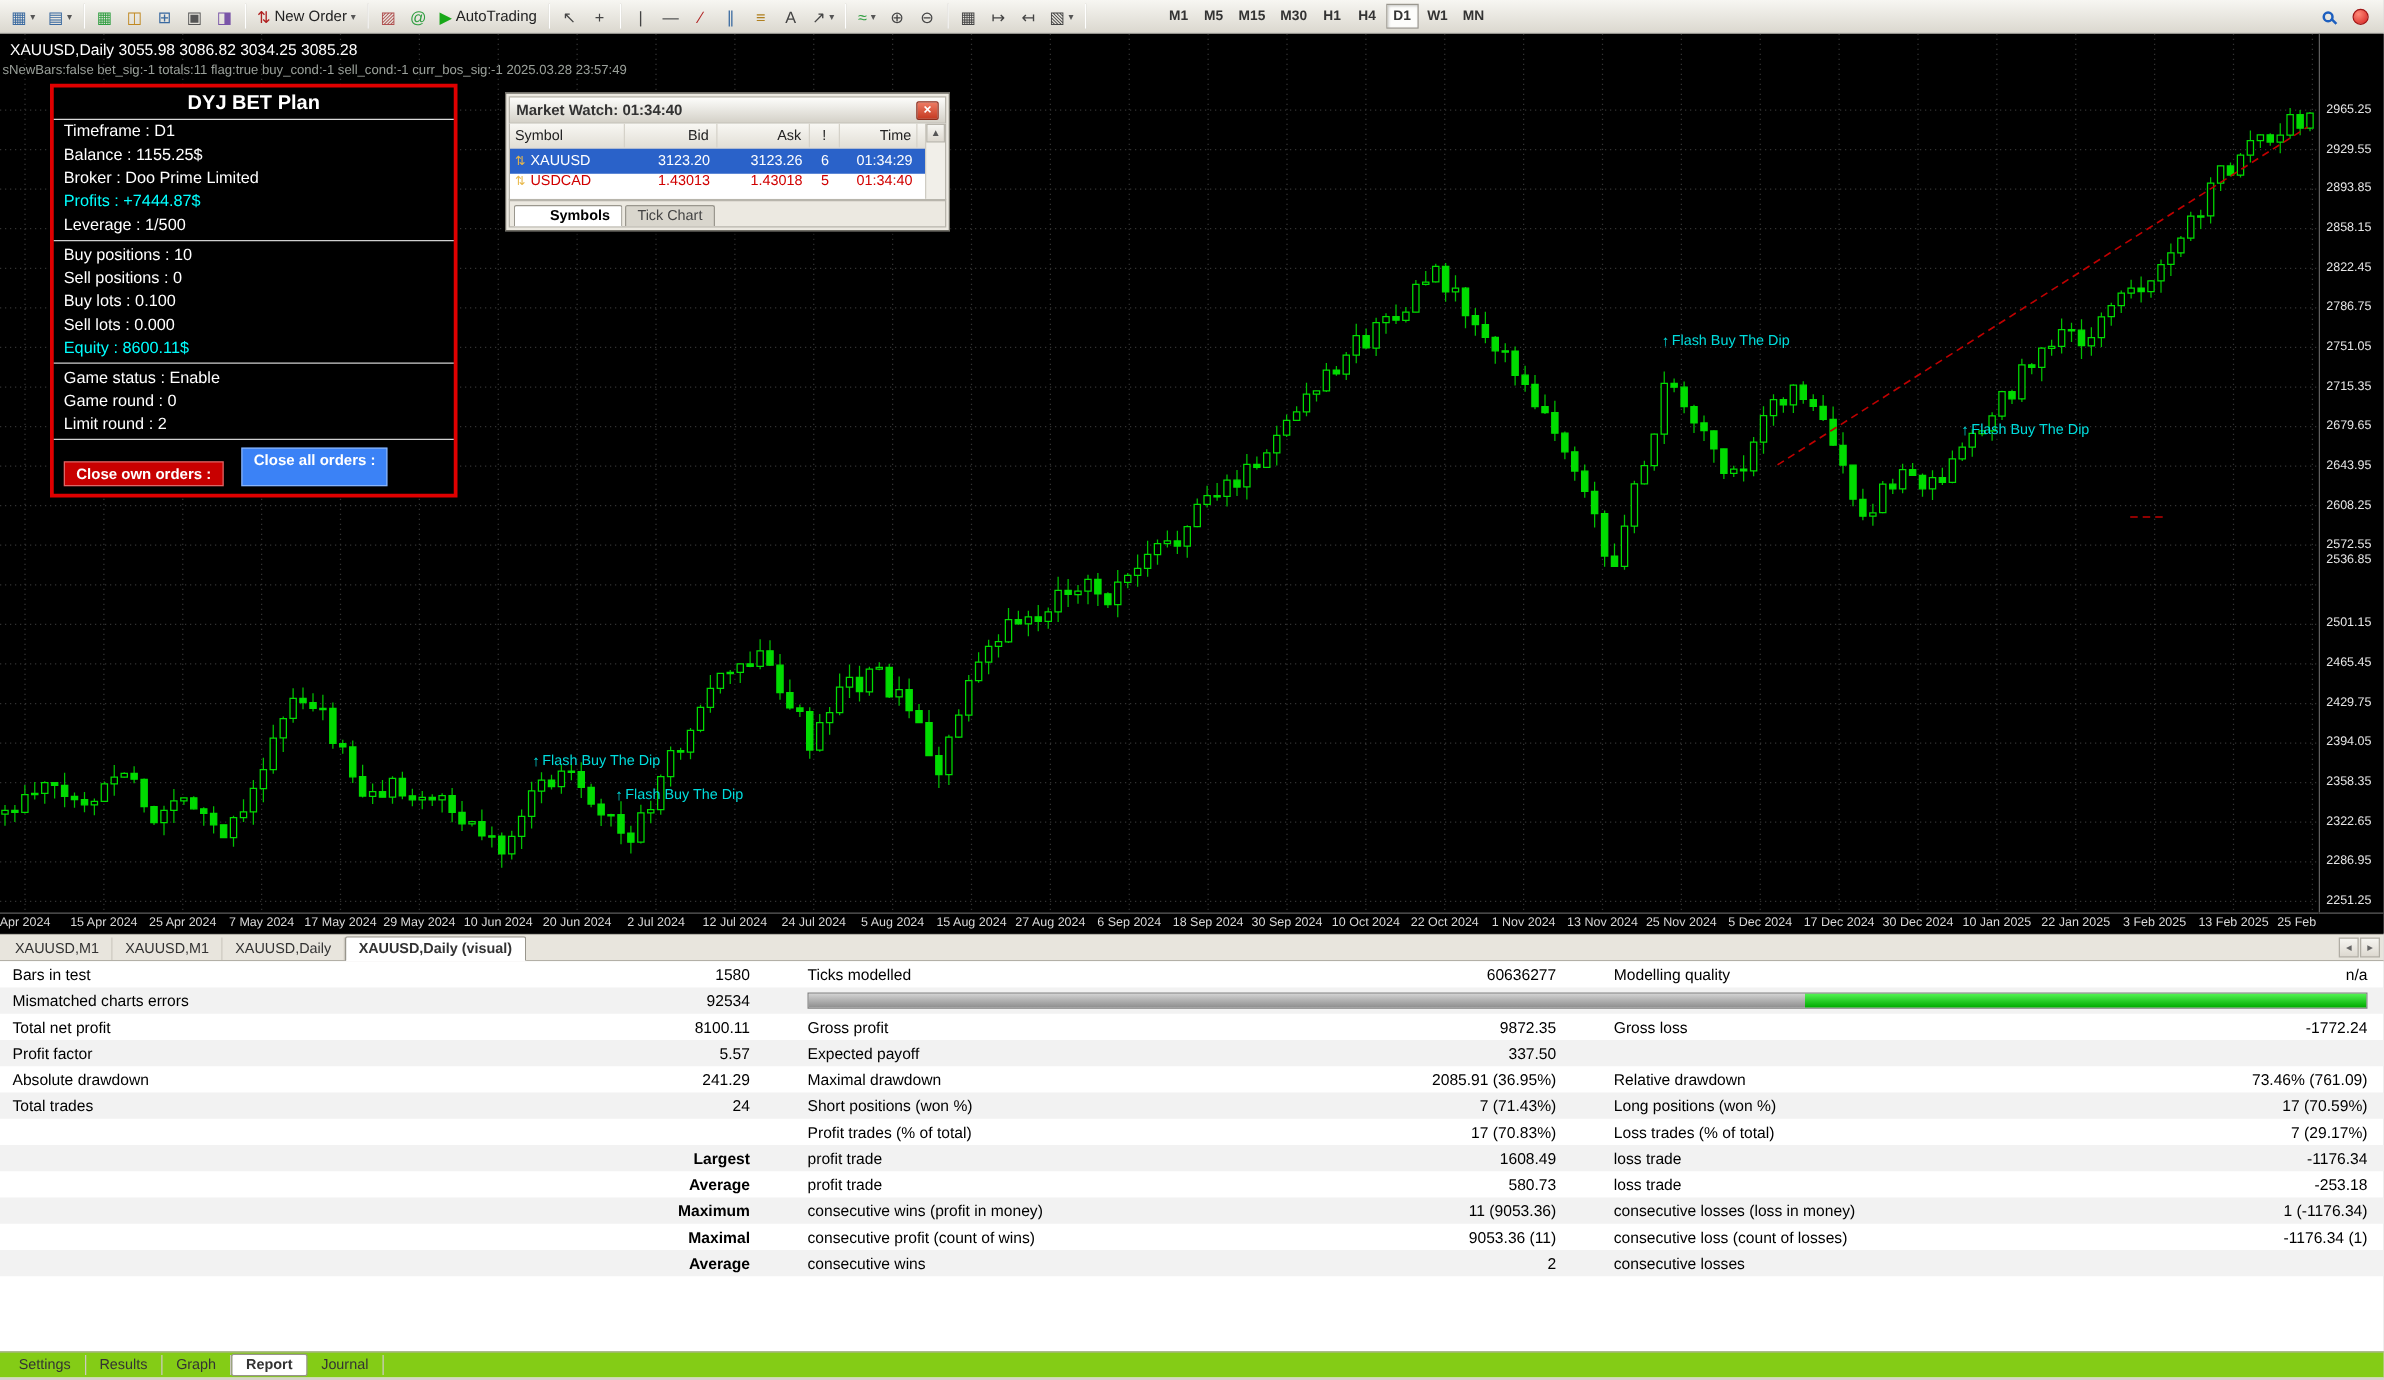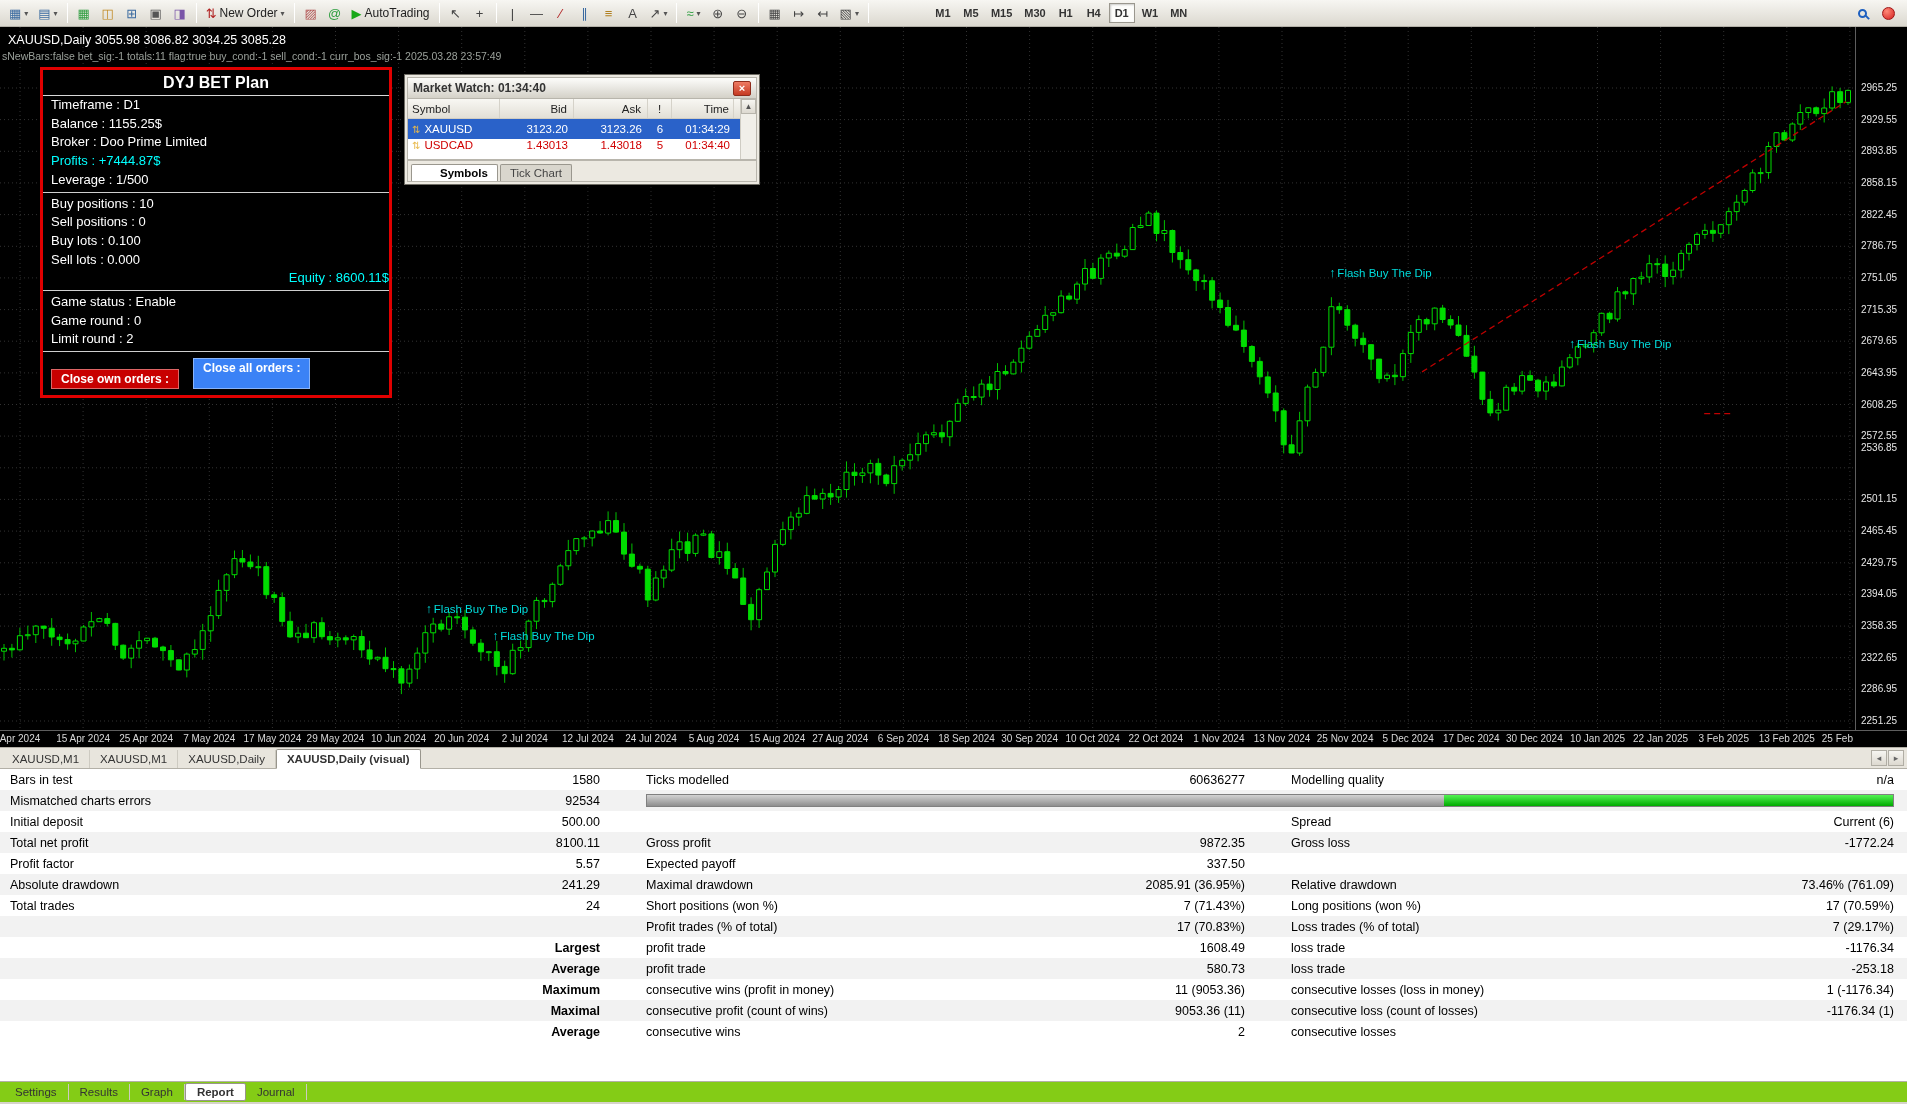--- a/index.html
+++ b/index.html
@@ -35,21 +35,21 @@
   .flash .arr{font-size:12px;line-height:1;}
   .ohlc1{position:absolute;left:8px;top:6px;color:#fff;font-size:12.5px;z-index:3;white-space:nowrap;}
   .ohlc2{position:absolute;left:2px;top:23px;color:#9aa09a;font-size:10.5px;z-index:3;white-space:nowrap;}
   .price-axis{position:absolute;right:0;top:0;width:52px;height:703px;background:#000;border-left:1px solid #5e5e5e;z-index:1;}
   .price-label{position:absolute;left:5px;font-size:10px;color:#e6e6e6;white-space:nowrap;}
   .date-axis{position:absolute;left:0;bottom:0;width:1855px;height:17px;background:#000;border-top:1px solid #5e5e5e;overflow:hidden;z-index:1;}
   .date-label{position:absolute;top:2px;font-size:10px;color:#d8d8d8;transform:translateX(-50%);white-space:nowrap;}
   .axis-corner{position:absolute;right:0;bottom:0;width:52px;height:17px;background:#000;border-top:1px solid #5e5e5e;z-index:1;}
 
   
-  .dyj{position:absolute;left:40px;top:40px;width:352px;background:#000;border:3px solid var(--panel-border);z-index:5;}
+  .dyj{position:absolute;left:40px;top:40px;width:326px;background:#000;border:3px solid var(--panel-border);z-index:5;}
   .dyj-title{font-size:16px;font-weight:bold;color:#fff;text-align:center;padding:4px 0 3px;border-bottom:1px solid #d8d8d8;}
   .dyj-line{font-size:13px;color:#fff;padding-left:8px;line-height:18.7px;white-space:nowrap;}
   .dyj-sep{border-top:1px solid #cfcfcf;margin:2px 0;}
   .dyj-buttons{display:flex;gap:14px;padding:4px 8px 6px;}
   .dyj-btn{font-size:12px;font-weight:bold;color:#fff;padding:2px 9px;border:1px solid rgba(255,255,255,.4);white-space:nowrap;}
   .btn-red{background:var(--btn-red);}
   .btn-green{background:var(--btn-green);}
 
   
   .mw{position:absolute;left:404px;top:47px;width:356px;z-index:6;background:#ece9e1;border:1px solid #6f6d65;box-shadow:3px 4px 10px rgba(0,0,0,.55);padding:2px;}
@@ -321,21 +321,21 @@
           <div class="dyj-line">Timeframe : D1</div>
           <div class="dyj-line">Balance : 1155.25$</div>
           <div class="dyj-line">Broker : Doo Prime Limited</div>
           <div class="dyj-line" style="color: rgb(0, 255, 255);">Profits : +7444.87$</div>
           <div class="dyj-line">Leverage : 1/500</div>
           <div class="dyj-sep"></div>
           <div class="dyj-line">Buy positions : 10</div>
           <div class="dyj-line">Sell positions : 0</div>
           <div class="dyj-line">Buy lots : 0.100</div>
           <div class="dyj-line">Sell lots : 0.000</div>
-          <div class="dyj-line" style="color: rgb(0, 255, 255); text-align: right;">Equity : 8600.11$</div>
+          <div class="dyj-line" style="color: rgb(0, 255, 255);">Equity : 8600.11$</div>
           <div class="dyj-sep"></div>
           <div class="dyj-line">Game status :  Enable</div>
           <div class="dyj-line">Game round : 0</div>
           <div class="dyj-line">Limit round : 2</div>
         </div>
       <div class="dyj-sep"></div>
       <div class="dyj-buttons">
         <div class="dyj-btn btn-red" style="background: rgb(200, 0, 0); margin-top: 11px;">Close own orders :</div>
         <div class="dyj-btn btn-green" style="background: #3b82f6;">Close all orders :</div>
       </div>
@@ -414,30 +414,20 @@
       </div>
       <div class="rrow">
         <div class="rc-l1">Mismatched charts errors</div>
         <div class="rc-v1">92534</div>
         <div class="rc-bar">
           <div class="bar-gray"></div>
           <div class="bar-green"></div>
         </div>
       </div>
       <div class="rrow">
-        <div class="rc-l1">Initial deposit</div>
-        <div class="rc-v1">500.00</div>
-        <div class="rc-g1"></div>
-        <div class="rc-l2"></div>
-        <div class="rc-v2"></div>
-        <div class="rc-g2"></div>
-        <div class="rc-l3">Spread</div>
-        <div class="rc-v3">Current (6)</div>
-      </div>
-      <div class="rrow">
         <div class="rc-l1">Total net profit</div>
         <div class="rc-v1">8100.11</div>
         <div class="rc-g1"></div>
         <div class="rc-l2">Gross profit</div>
         <div class="rc-v2">9872.35</div>
         <div class="rc-g2"></div>
         <div class="rc-l3">Gross loss</div>
         <div class="rc-v3">-1772.24</div>
       </div>
       <div class="rrow">

